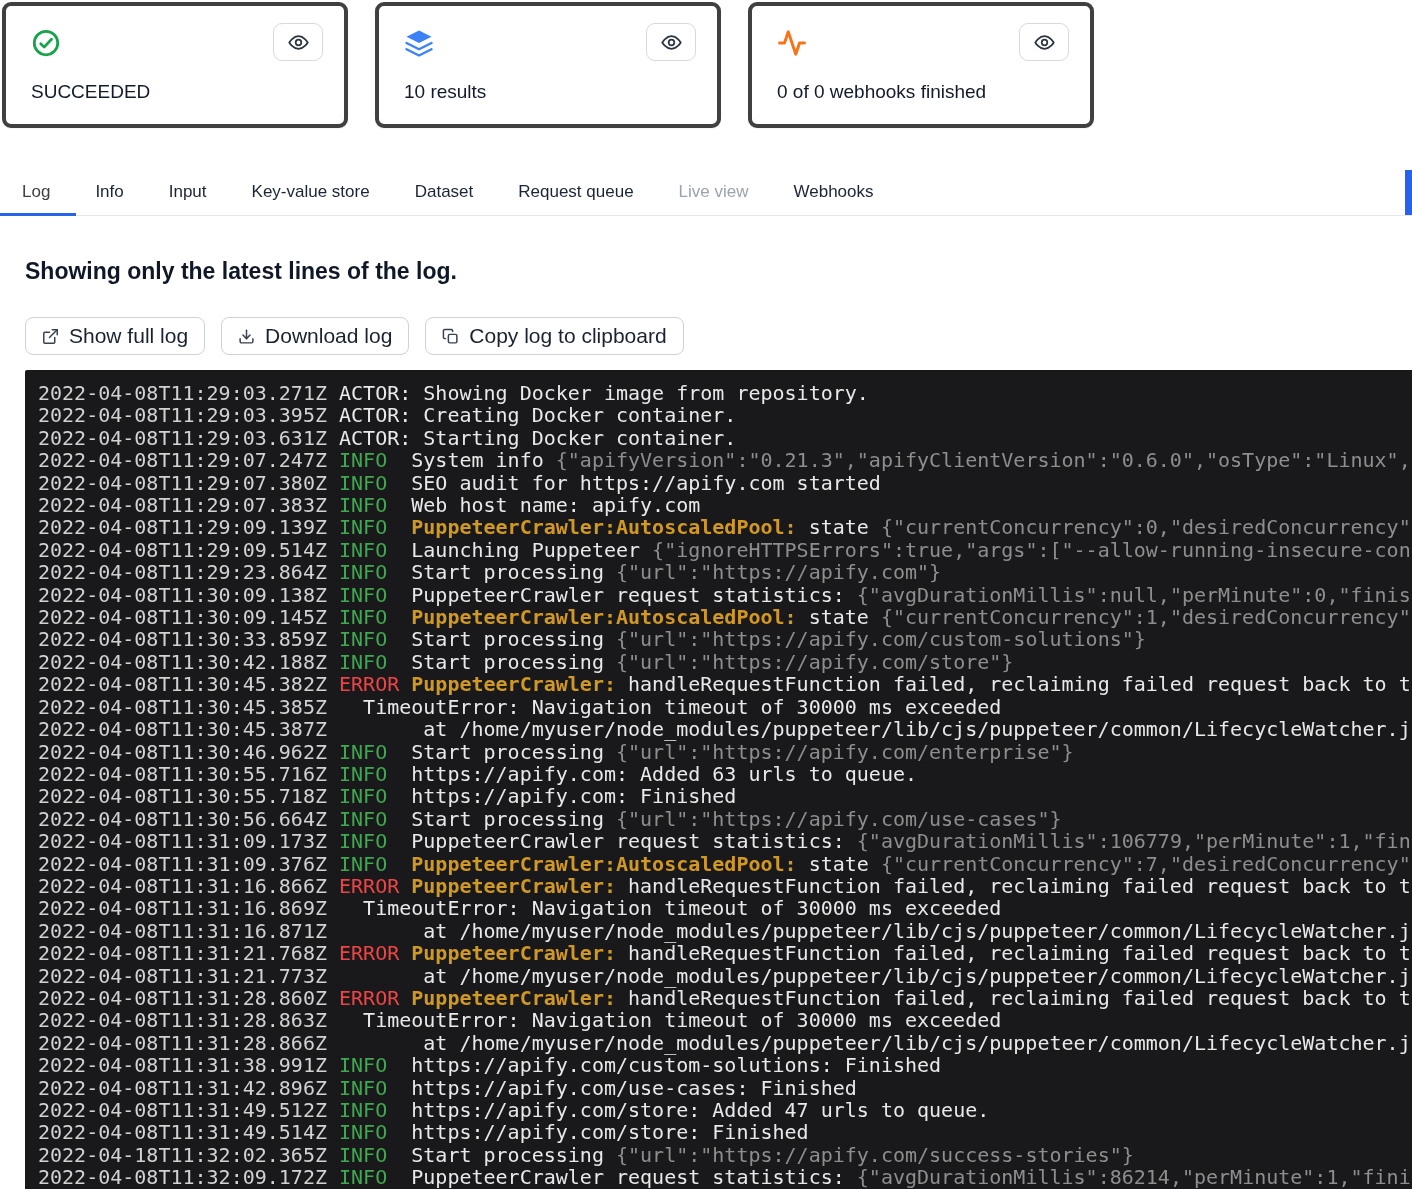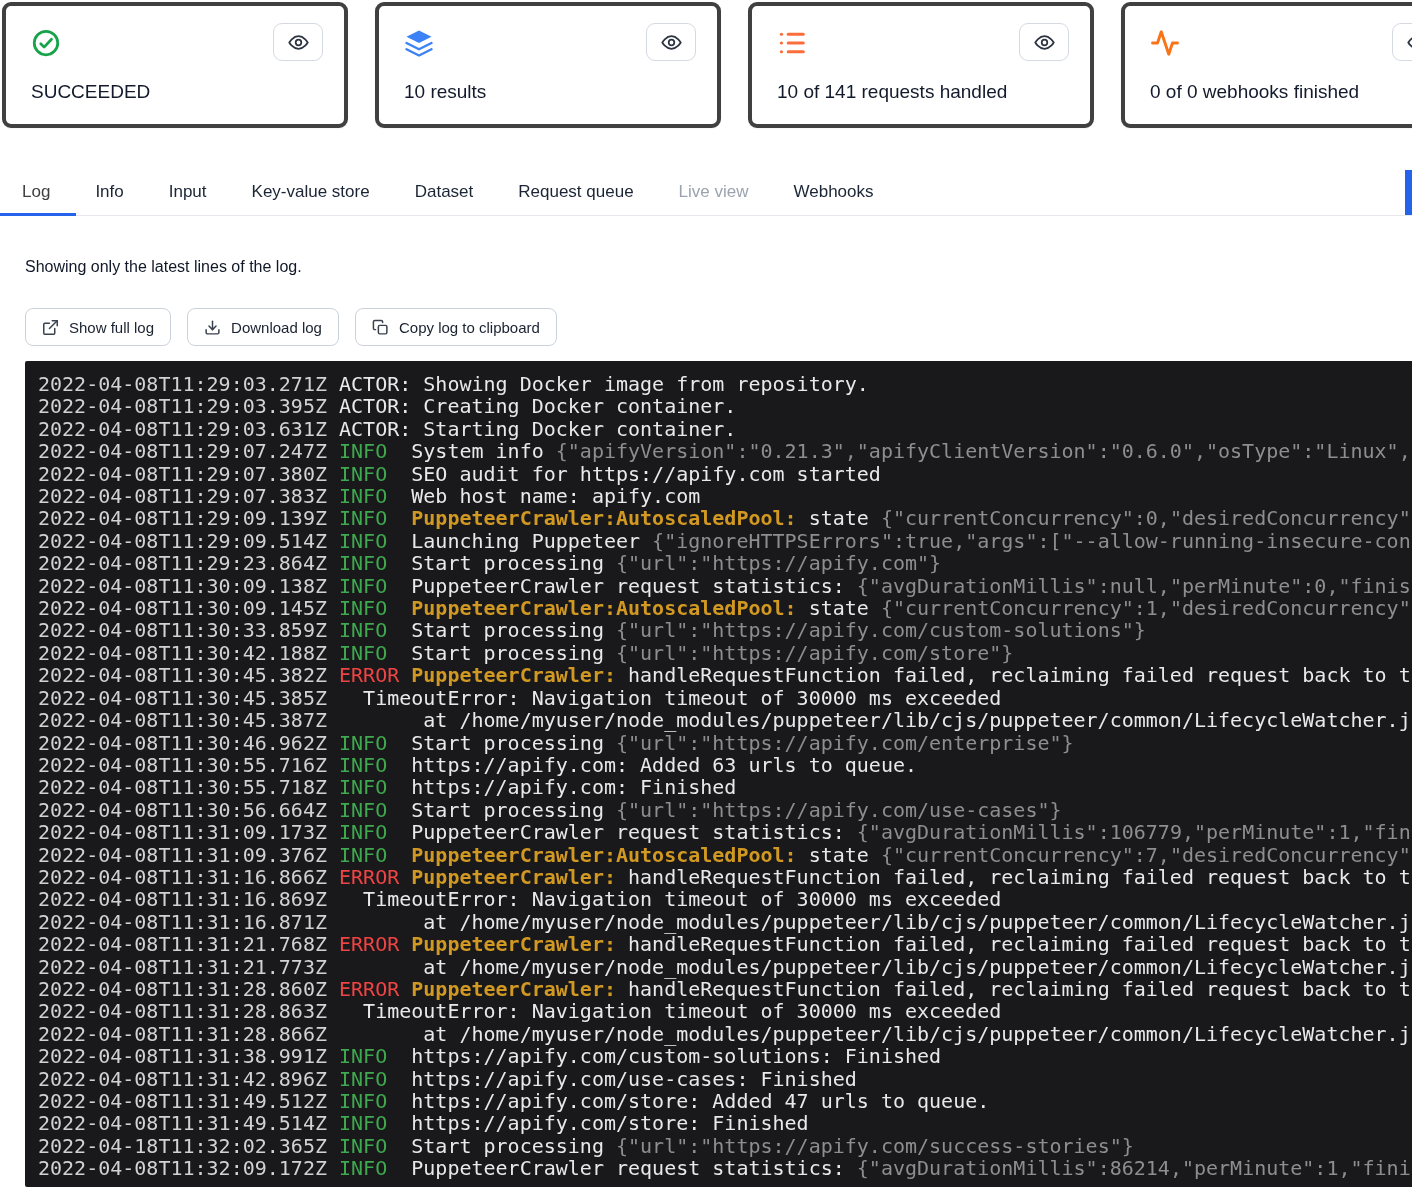--- a/index.html
+++ b/index.html
@@ -26,25 +26,25 @@
              gap:45px; padding-left:22px; }
   .tab { display:flex; align-items:center; font-size:17px; color:#1b2535;
          cursor:pointer; position:relative; white-space:nowrap; }
   .tab.active { color:#404040; }
   .tab.active::after { content:""; position:absolute; left:-22px; right:-26px;
                        bottom:-1px; height:3px; background:#2563eb; }
   .tab.disabled { color:#9ba3ae; cursor:default; }
   #tab-accent { position:absolute; right:0; top:1px; width:7px; height:45px; background:#2563eb; }
 
   
-  #log-note { margin:42px 0 4px 25px; font-size:16px; color:#101828; }
+  #log-note { margin:42px 0 4px 25px; font-size:23px; color:#101828;font-weight:bold; }
   #log-buttons { margin:32px 0 0 25px; display:flex; gap:16px; }
   .log-btn { height:38px; padding:0 16px; display:inline-flex; align-items:center;
              gap:10px; border:1px solid #ccd2db; border-radius:8px; background:#fff;
-             font-family:inherit; font-size:15px; color:#1a2230; cursor:pointer; }
+             font-family:inherit; font-size:21px; color:#1a2230; cursor:pointer; }
   .log-btn .icn { width:17px; height:17px; color:#39414e; }
 
   
   #terminal { margin:15px 0 0 25px; width:1387px; height:826px; background:#19191c;
               overflow:hidden; padding:12px 0 0 13px;
               font-family:"DejaVu Sans Mono", monospace; font-size:20px;
               line-height:22.4px; border-radius:2px 0 0 2px; }
   .log-line { white-space:pre; }
   .seg-ts   { color:#d2d2d2; }
   .seg-msg  { color:#e9e9e9; }
@@ -84,41 +84,20 @@
       </span>
       <button class="eye-btn">
         <span class="icn">
           <svg viewBox="0 0 24 24" fill="none" stroke="currentColor" stroke-width="2">
             <path d="M1.5 12S5.5 4.8 12 4.8 22.5 12 22.5 12 18.5 19.2 12 19.2 1.5 12 1.5 12z"></path>
             <circle cx="12" cy="12" r="3.2"></circle>
           </svg>
         </span>
       </button>
       <div class="card-label">10 results</div>
-    </div>
-    <div class="card">
-      <span class="icn card-icon" style="color: rgb(251, 109, 58);">
-        <svg viewBox="0 0 24 24" fill="none" stroke="currentColor" stroke-width="2.5" stroke-linecap="round">
-          <line x1="9" y1="5" x2="21" y2="5"></line>
-          <line x1="9" y1="12" x2="21" y2="12"></line>
-          <line x1="9" y1="19" x2="21" y2="19"></line>
-          <line x1="3.5" y1="5" x2="3.6" y2="5"></line>
-          <line x1="3.5" y1="12" x2="3.6" y2="12"></line>
-          <line x1="3.5" y1="19" x2="3.6" y2="19"></line>
-        </svg>
-      </span>
-      <button class="eye-btn">
-        <span class="icn">
-          <svg viewBox="0 0 24 24" fill="none" stroke="currentColor" stroke-width="2">
-            <path d="M1.5 12S5.5 4.8 12 4.8 22.5 12 22.5 12 18.5 19.2 12 19.2 1.5 12 1.5 12z"></path>
-            <circle cx="12" cy="12" r="3.2"></circle>
-          </svg>
-        </span>
-      </button>
-      <div class="card-label">10 of 141 requests handled</div>
     </div>
     <div class="card">
       <span class="icn card-icon" style="color: rgb(249, 115, 22);">
         <svg viewBox="0 0 24 24" fill="none" stroke="currentColor" stroke-width="2.3" stroke-linecap="round" stroke-linejoin="round">
           <polyline points="22 12 18 12 15 21 9 3 6 12 2 12"></polyline>
         </svg>
       </span>
       <button class="eye-btn">
         <span class="icn">
           <svg viewBox="0 0 24 24" fill="none" stroke="currentColor" stroke-width="2">

